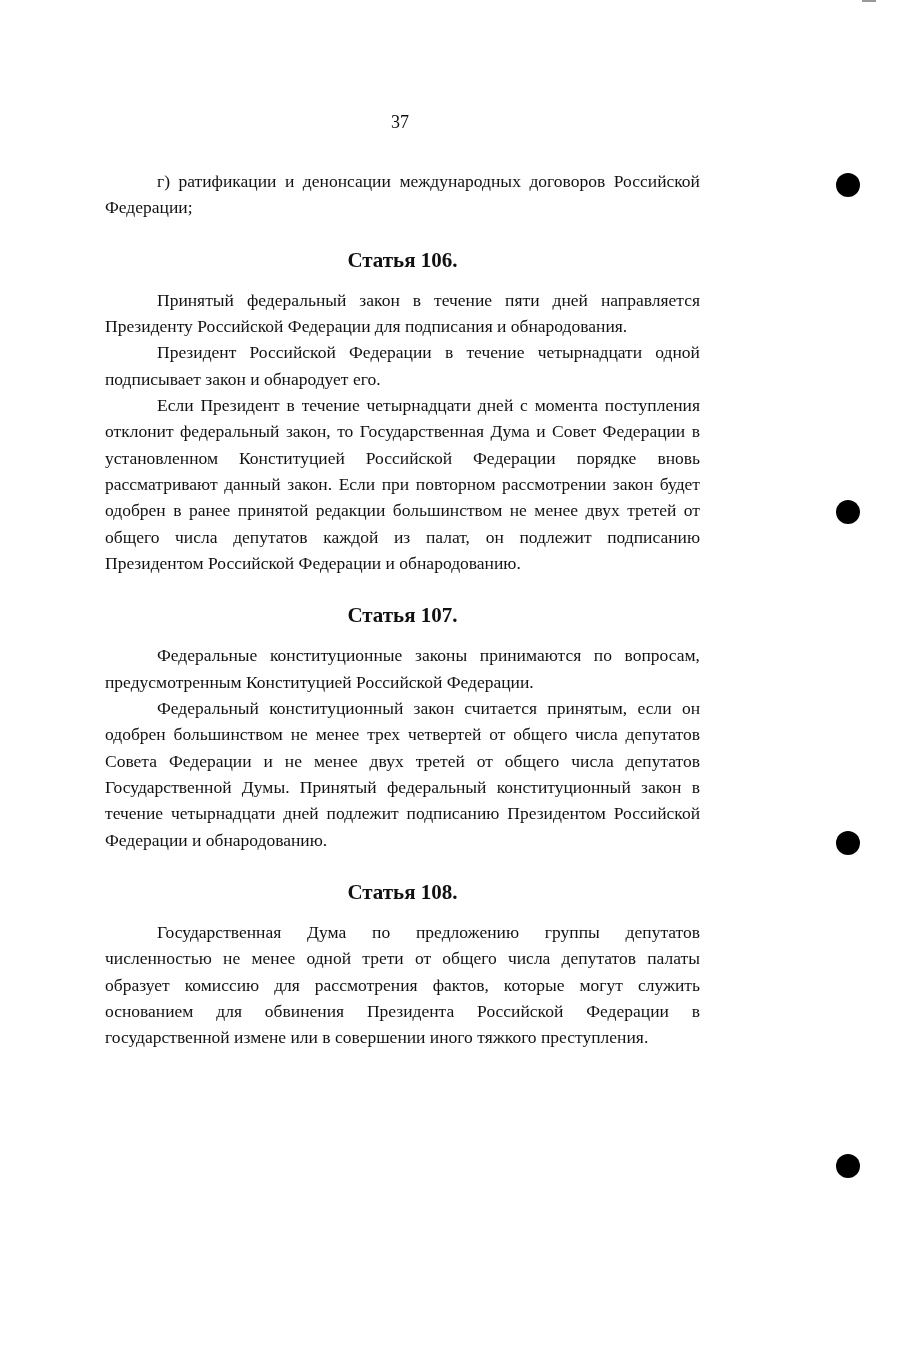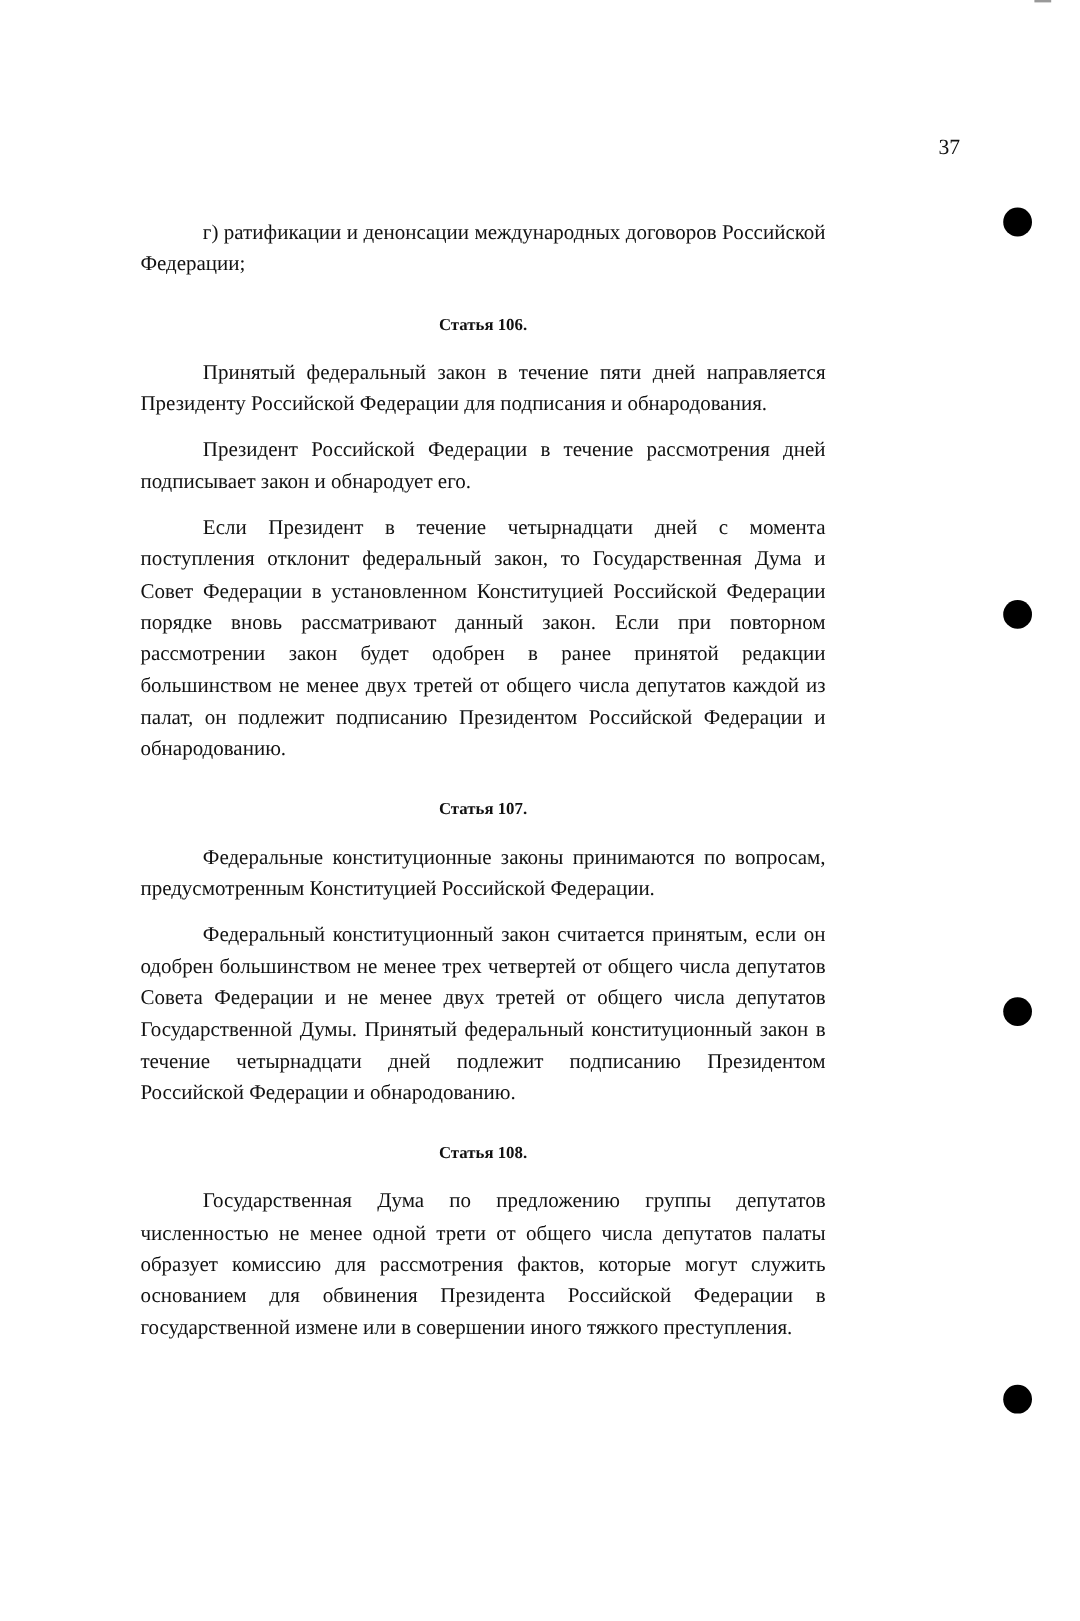--- a/index.html
+++ b/index.html
@@ -1,40 +1,40 @@
 <!DOCTYPE html>
 <html><head>
 <meta charset="utf-8">
 <style>
   html, body { margin: 0; padding: 0; background: #ffffff; }
   body { width: 900px; height: 1351px; position: relative; overflow: hidden;
          font-family: "Liberation Serif", "DejaVu Serif", serif; color: #111; }
-  .page-number { position: absolute; top: 112px; left: 0; width: 800px; text-align: right;
+  .page-number { position: absolute; top: 112px; left: 0; width: 800px; text-align: center;
                  font-size: 18px; }
   .body-text { position: absolute; left: 105px; width: 595px; top: 168px;
                font-size: 17.5px; line-height: 26.3px; }
-  .para { margin: 12px; text-align: justify; text-indent: 52px; }
-  .heading { margin: 0; text-align: center; font-weight: bold; font-size: 14px; }
+  .para { margin: 0; text-align: justify; text-indent: 52px; }
+  .heading { margin: 14px; text-align: center; font-weight: bold; font-size: 21px; }
   .gap-before-heading { margin-top: 26px; }
   .hole { position: absolute; width: 24px; height: 24px; border-radius: 50%; background: #000; left: 836px; }
   .corner-mark { position: absolute; top: 0; left: 862px; width: 14px; height: 2px; background: #999; }
 </style>
 </head>
 <body>
 
 <div class="corner-mark"></div>
 
 <div class="page-number">37</div>
 
 <div class="body-text">
   <p class="para">г) ратификации и денонсации международных договоров Российской Федерации;</p>
 
   <p class="heading gap-before-heading">Статья 106.</p>
   <p class="para">Принятый федеральный закон в течение пяти дней направляется Президенту Российской Федерации для подписания и обнародования.</p>
-  <p class="para">Президент Российской Федерации в течение рассмотрения дней подписывает закон и обнародует его.</p>
+  <p class="para">Президент Российской Федерации в течение четырнадцати одной подписывает закон и обнародует его.</p>
   <p class="para">Если Президент в течение четырнадцати дней с момента поступления отклонит федеральный закон, то Государственная Дума и Совет Федерации в установленном Конституцией Российской Федерации порядке вновь рассматривают данный закон. Если при повторном рассмотрении закон будет одобрен в ранее принятой редакции большинством не менее двух третей от общего числа депутатов каждой из палат, он подлежит подписанию Президентом Российской Федерации и обнародованию.</p>
 
   <p class="heading gap-before-heading">Статья 107.</p>
   <p class="para">Федеральные конституционные законы принимаются по вопросам, предусмотренным Конституцией Российской Федерации.</p>
   <p class="para">Федеральный конституционный закон считается принятым, если он одобрен большинством не менее трех четвертей от общего числа депутатов Совета Федерации и не менее двух третей от общего числа депутатов Государственной Думы. Принятый федеральный конституционный закон в течение четырнадцати дней подлежит подписанию Президентом Российской Федерации и обнародованию.</p>
 
   <p class="heading gap-before-heading">Статья 108.</p>
   <p class="para">Государственная Дума по предложению группы депутатов численностью не менее одной трети от общего числа депутатов палаты образует комиссию для рассмотрения фактов, которые могут служить основанием для обвинения Президента Российской Федерации в государственной измене или в совершении иного тяжкого преступления.</p>
 </div>
 

